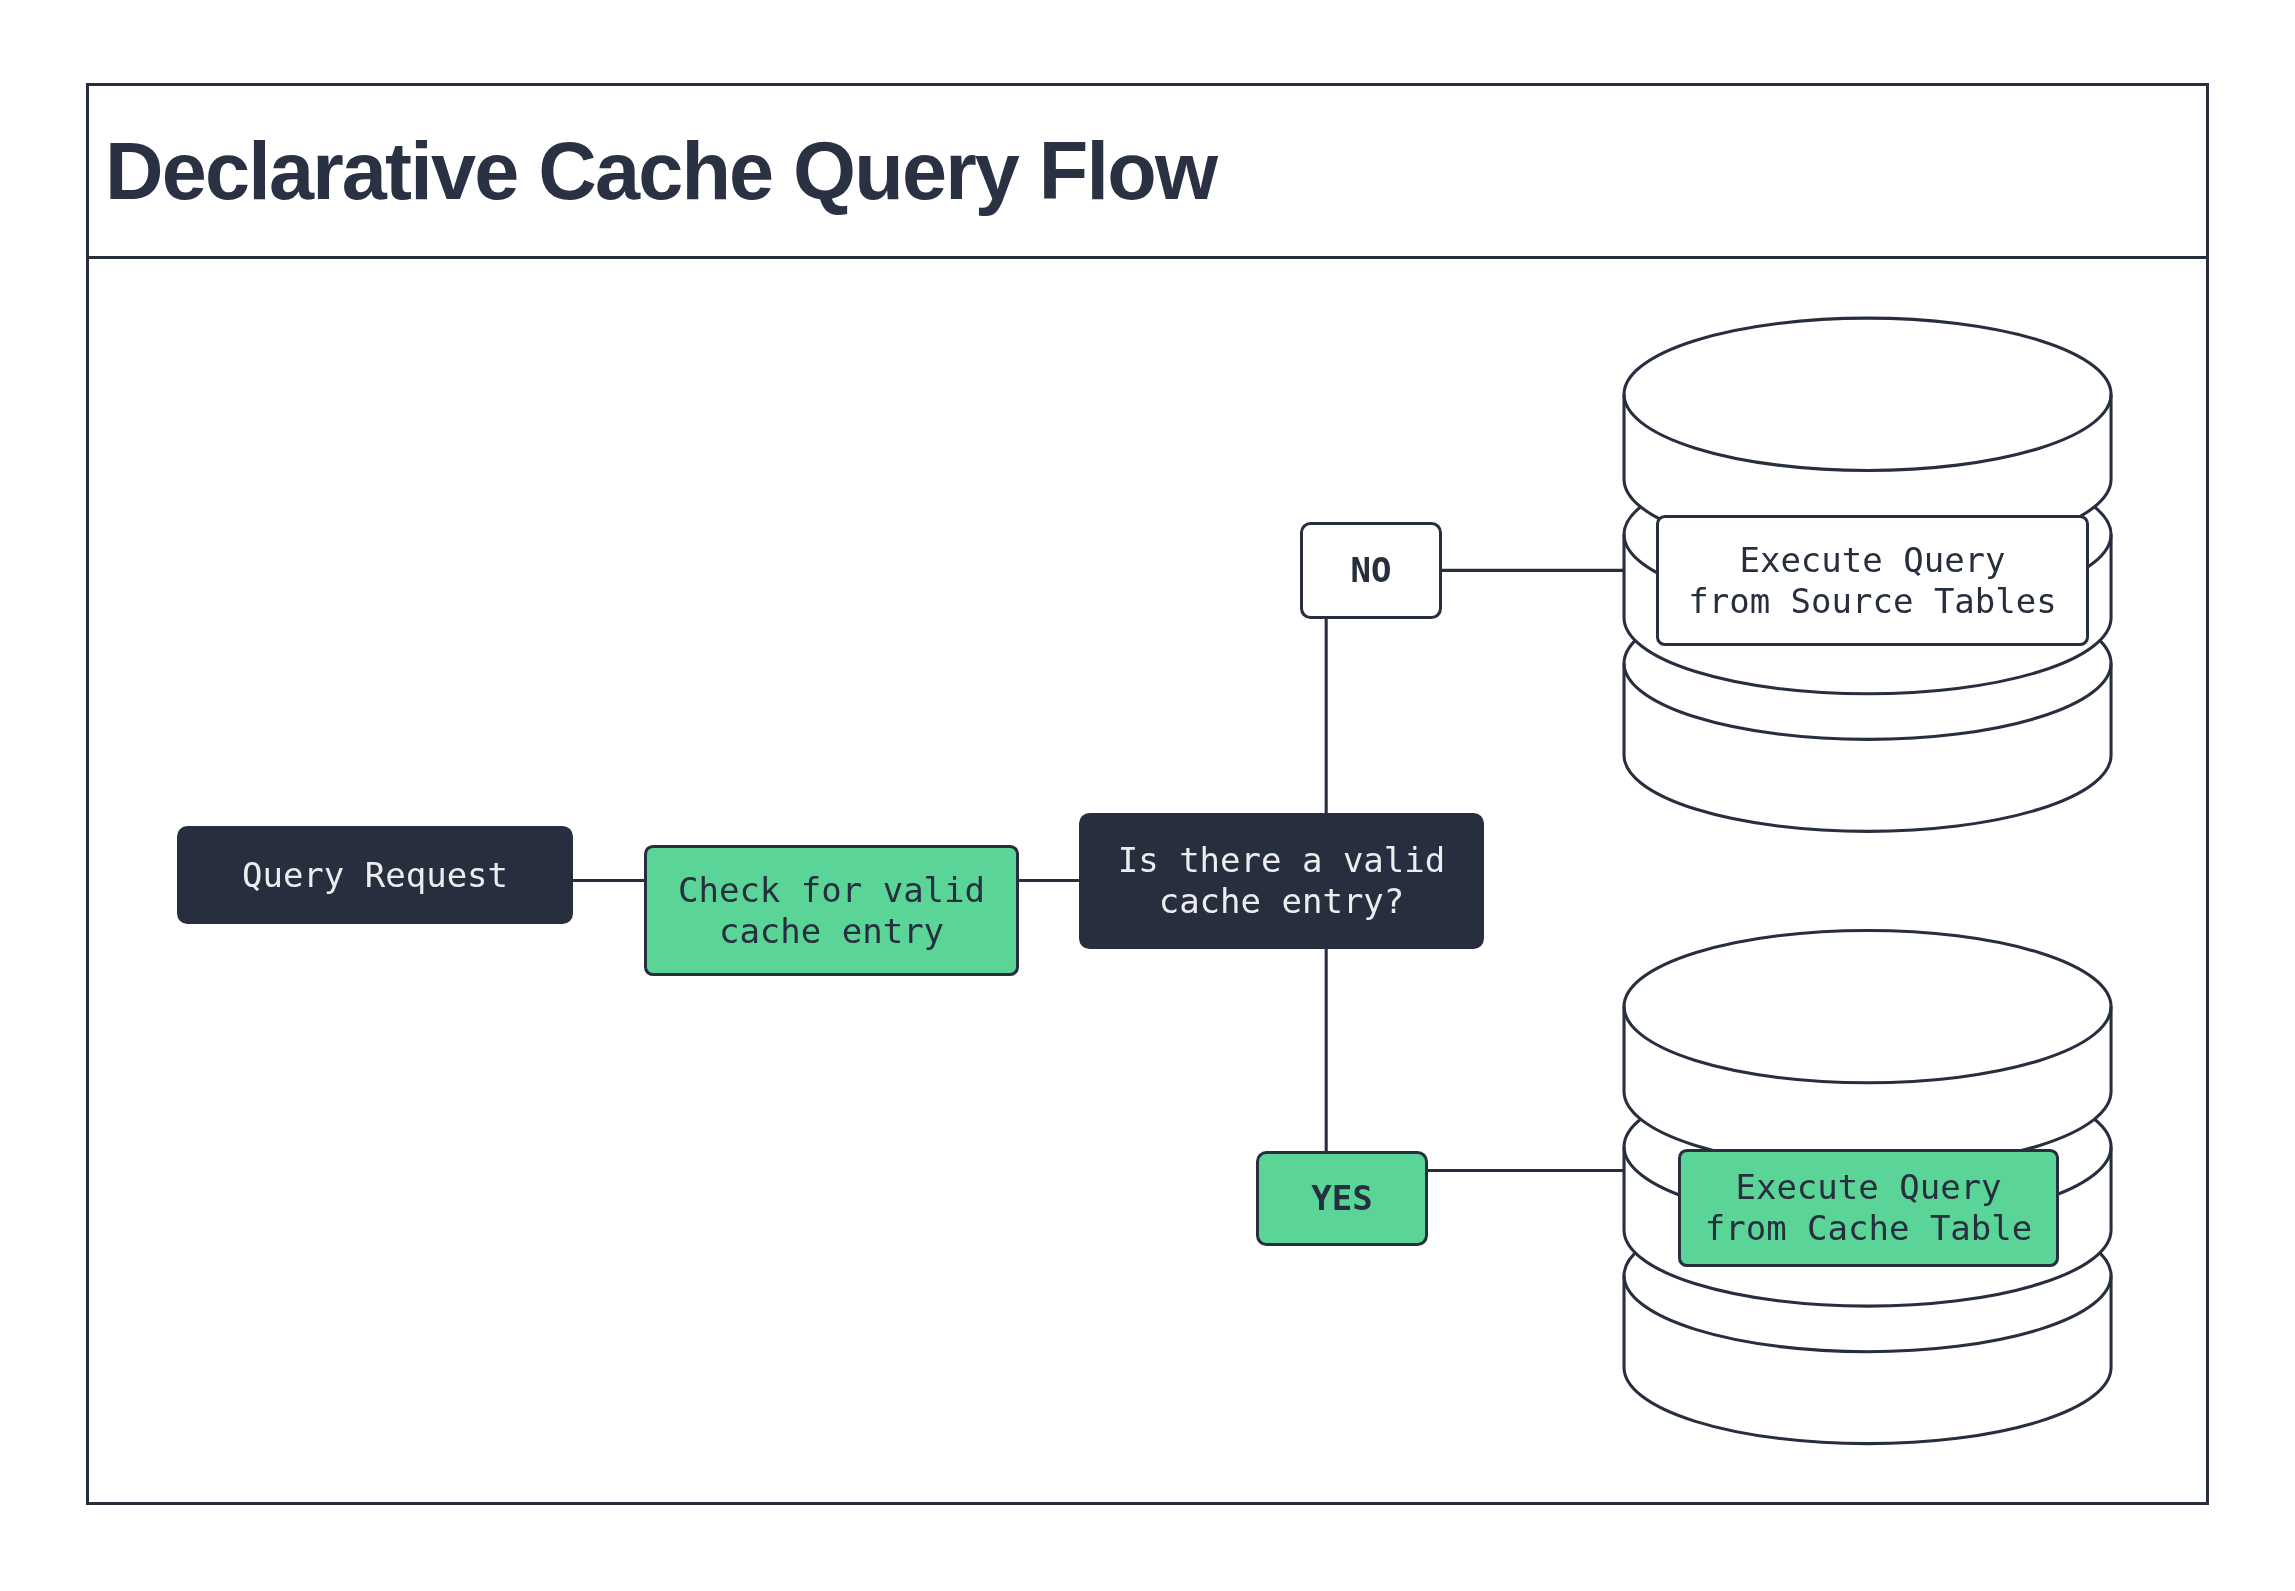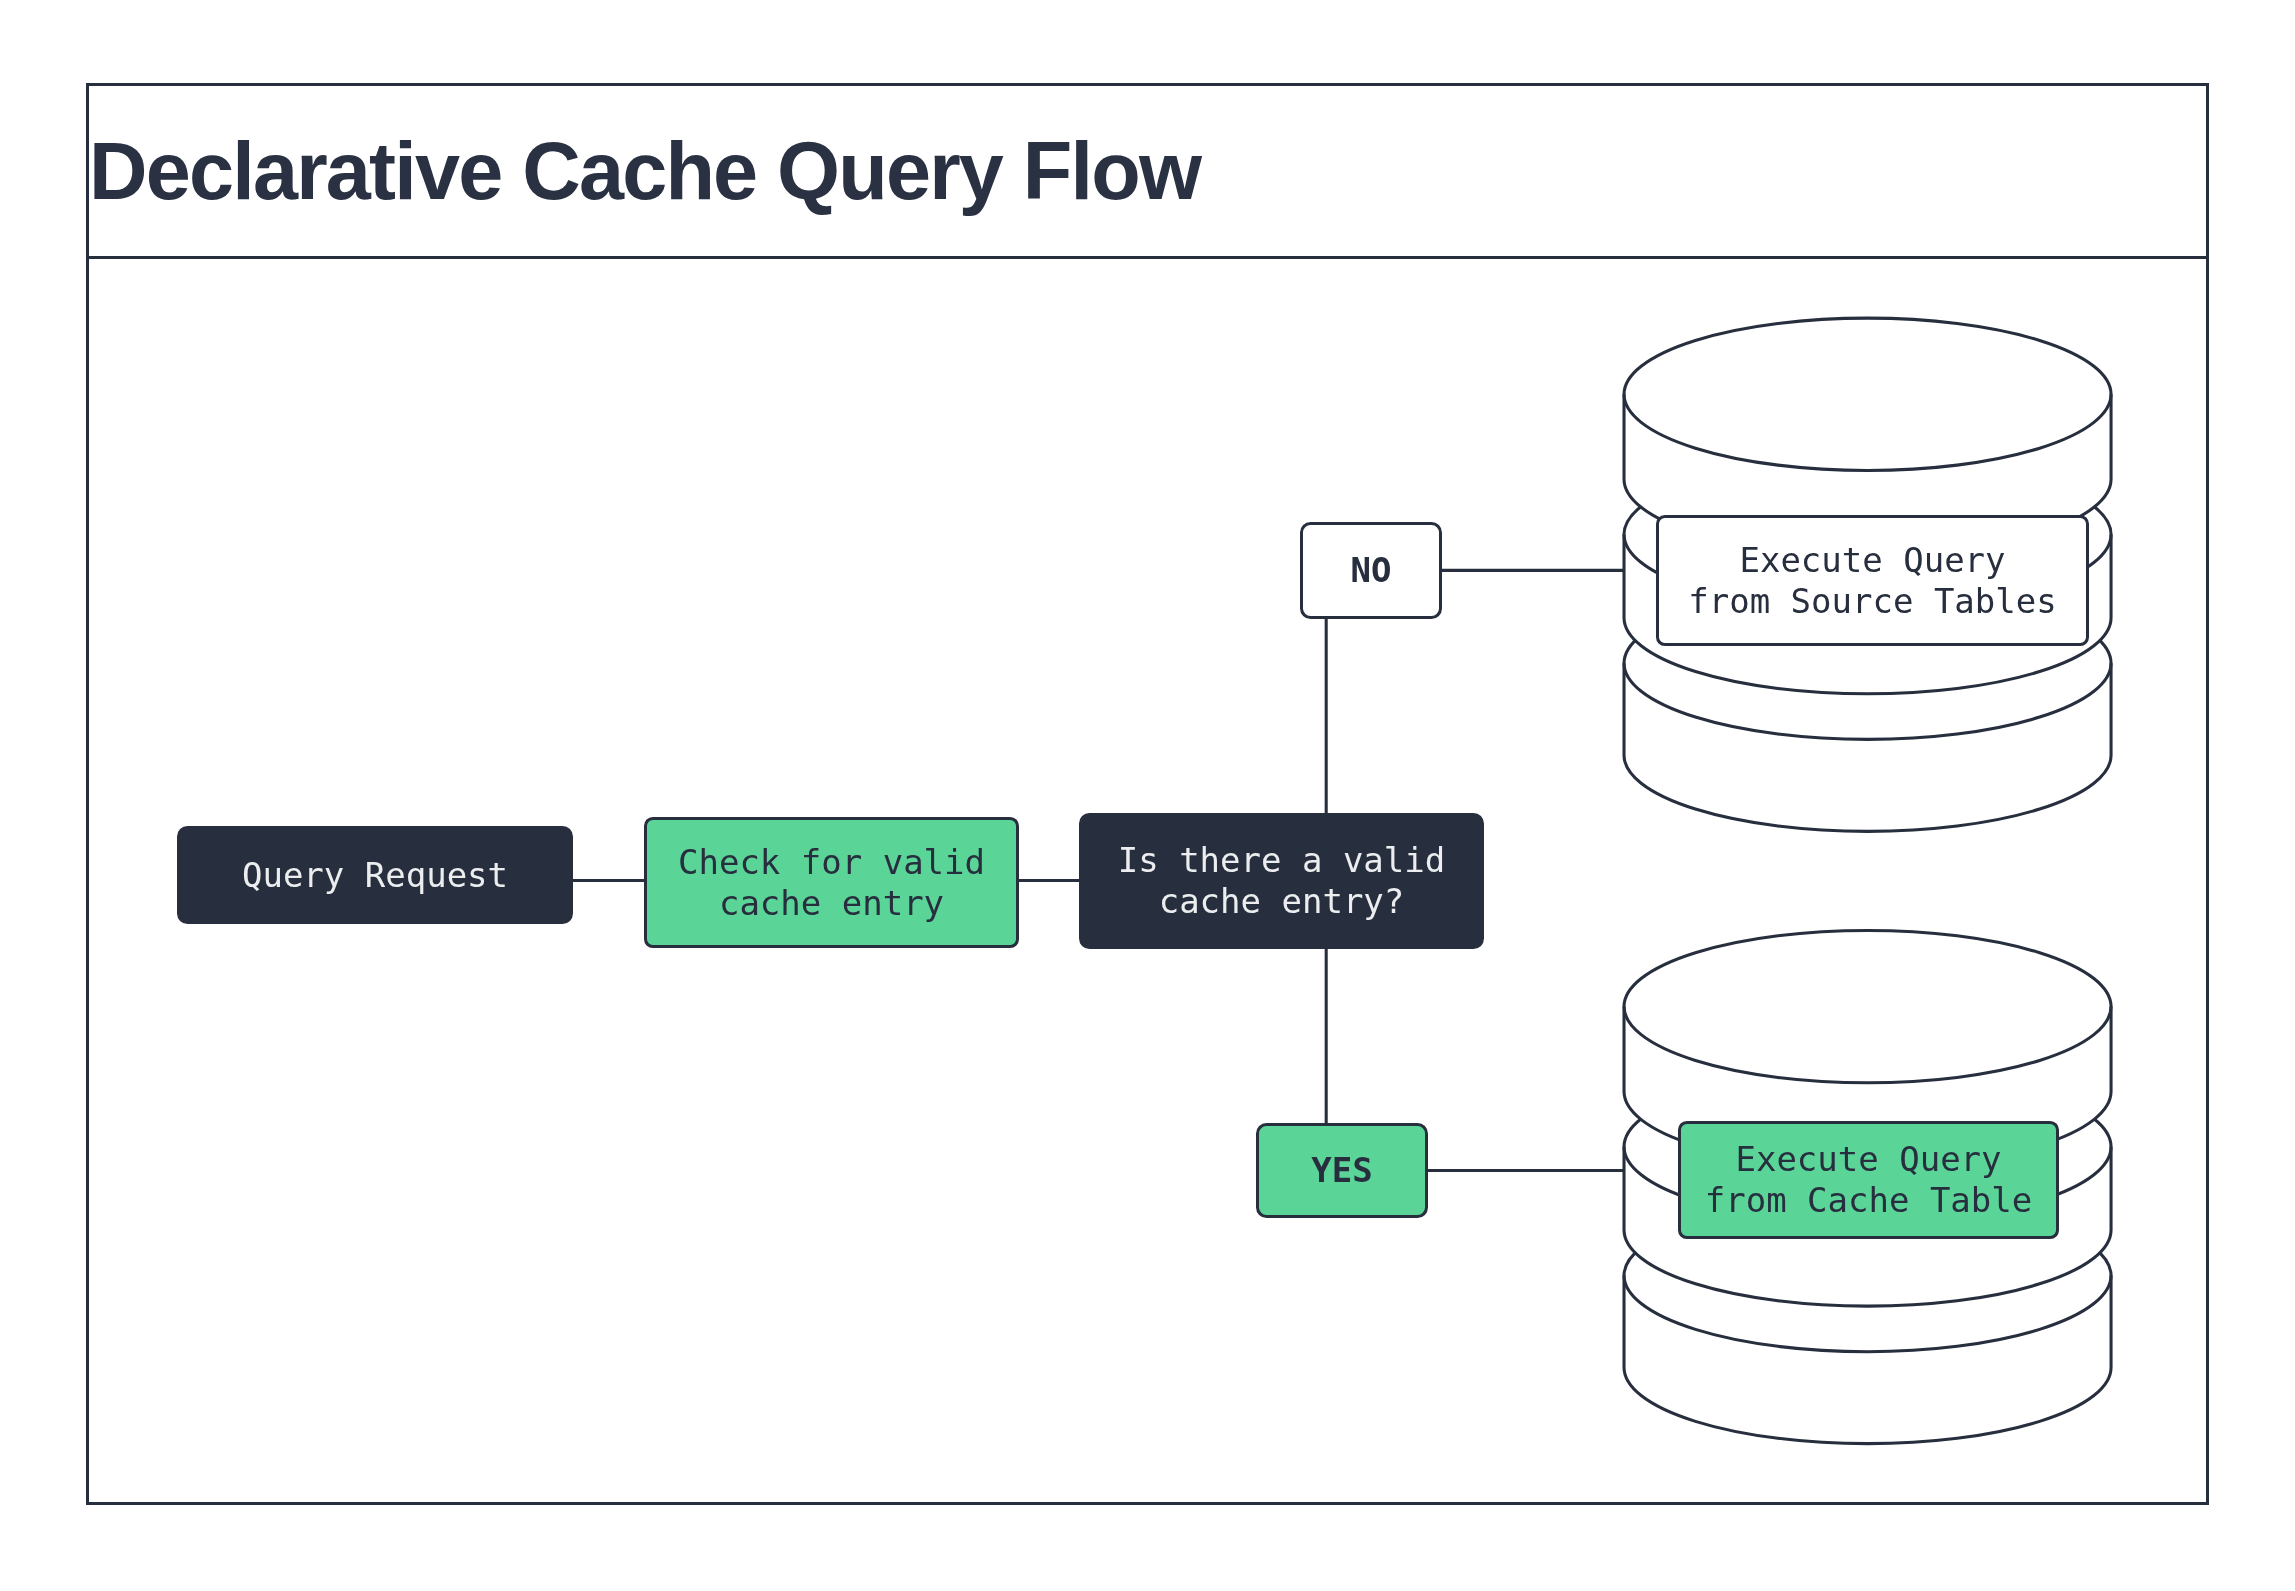--- a/index.html
+++ b/index.html
@@ -27,21 +27,21 @@
   }
   .titlebar{
     position:absolute;
     left:0;top:0;right:0;
     height:173px;
     border-bottom:3.5px solid var(--dark-navy);
     display:flex;align-items:center;
     box-sizing:border-box;
   }
   .title{
-    margin:0;
+    margin:16px;
     font-family:"Liberation Sans","DejaVu Sans",sans-serif;
     font-weight:bold;
     font-size:81px;
     letter-spacing:-1.8px;
     color:var(--title-text);
   }
   svg.diagram{
     position:absolute;left:0;top:0;
     width:2295px;height:1591px;
   }
@@ -57,20 +57,21 @@
   }
   .node.dark{
     background:var(--dark-navy);
     color:var(--light-text);
     border-radius:10.5px;
   }
   .node.green{
     background:var(--green);
     border:3.5px solid var(--dark-navy);
     border-radius:8.8px;
+    margin-top:28px;
   }
   .node.outline{
     background:var(--background);
     border:3.5px solid var(--dark-navy);
     border-radius:8.8px;
   }
   .node.small{font-weight:bold;border-radius:10.5px;}
 
   .n-query   {left:177px; top:826px;  width:396px; height:98px; border-radius:10.5px;}
   .n-check   {left:644px; top:817px;  width:375px; height:131px;}

